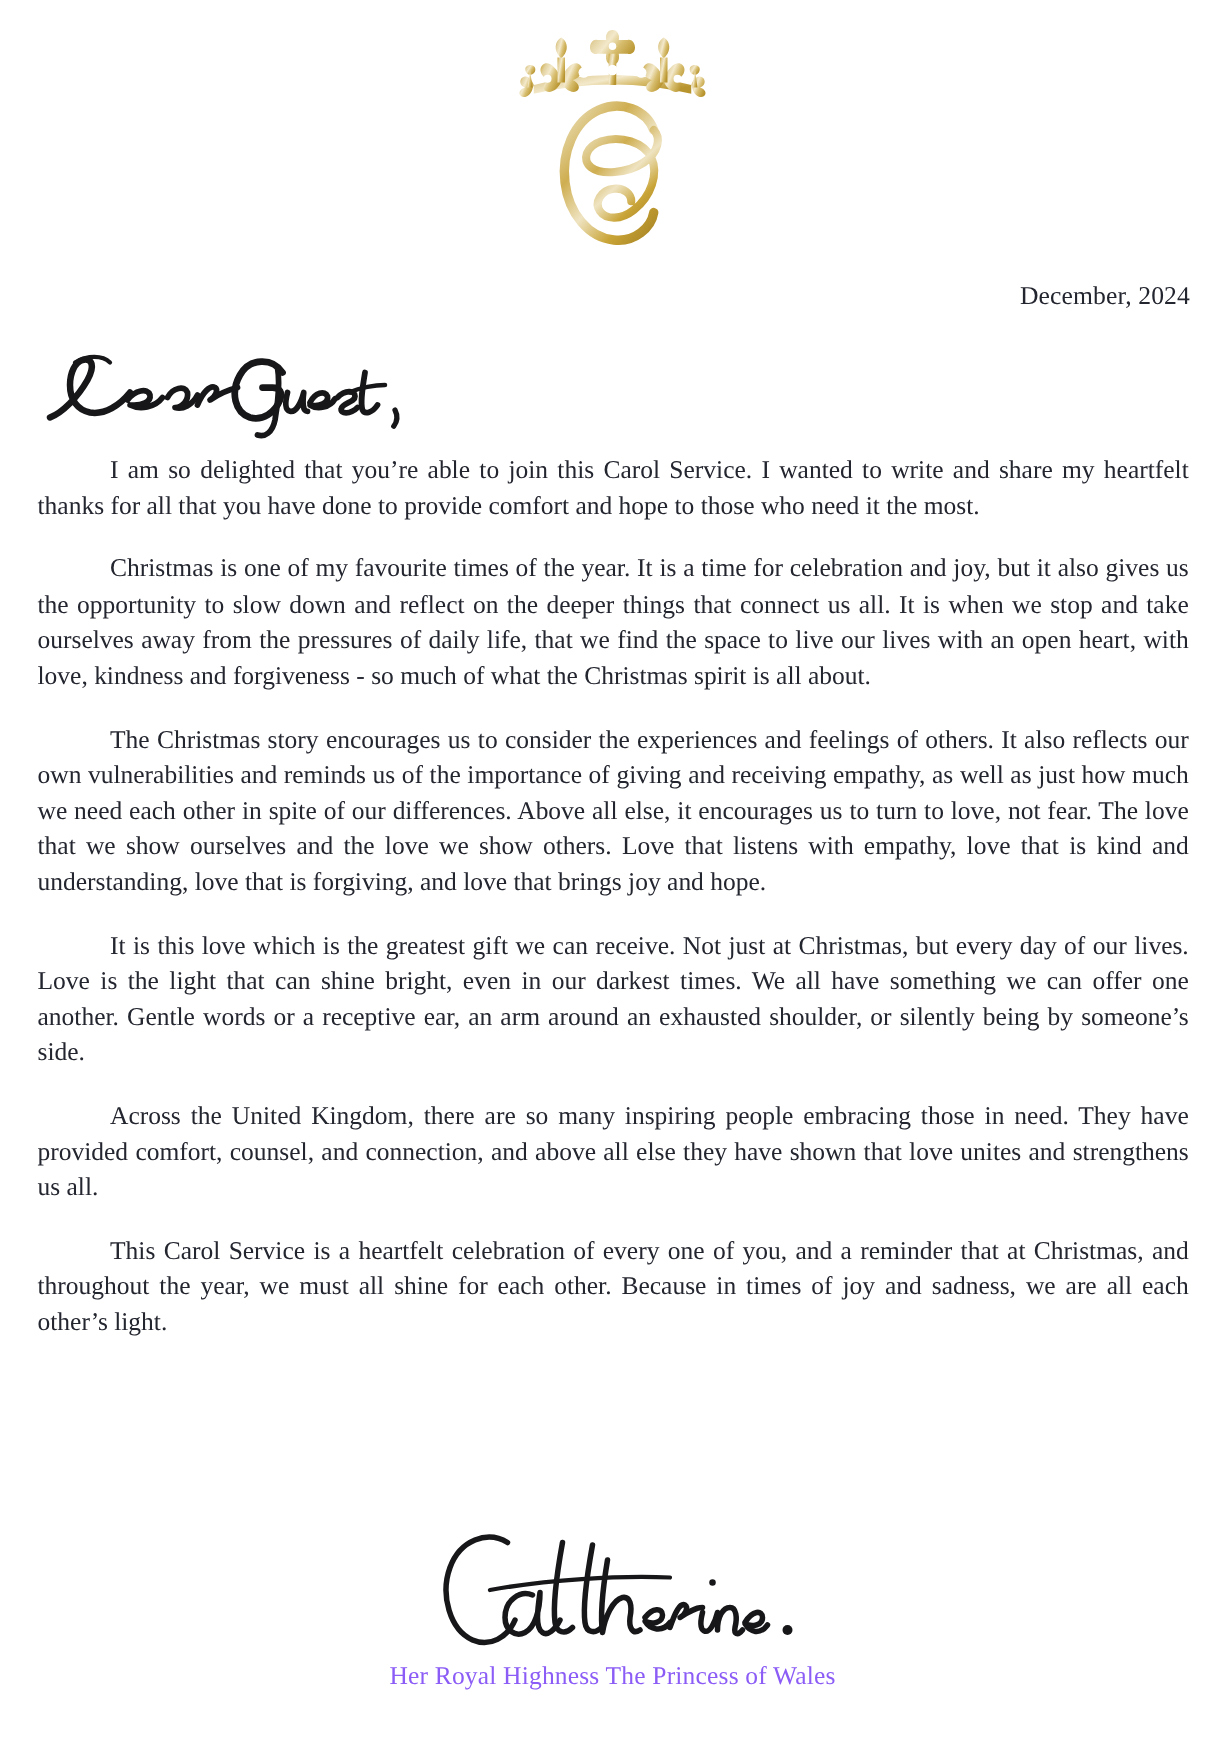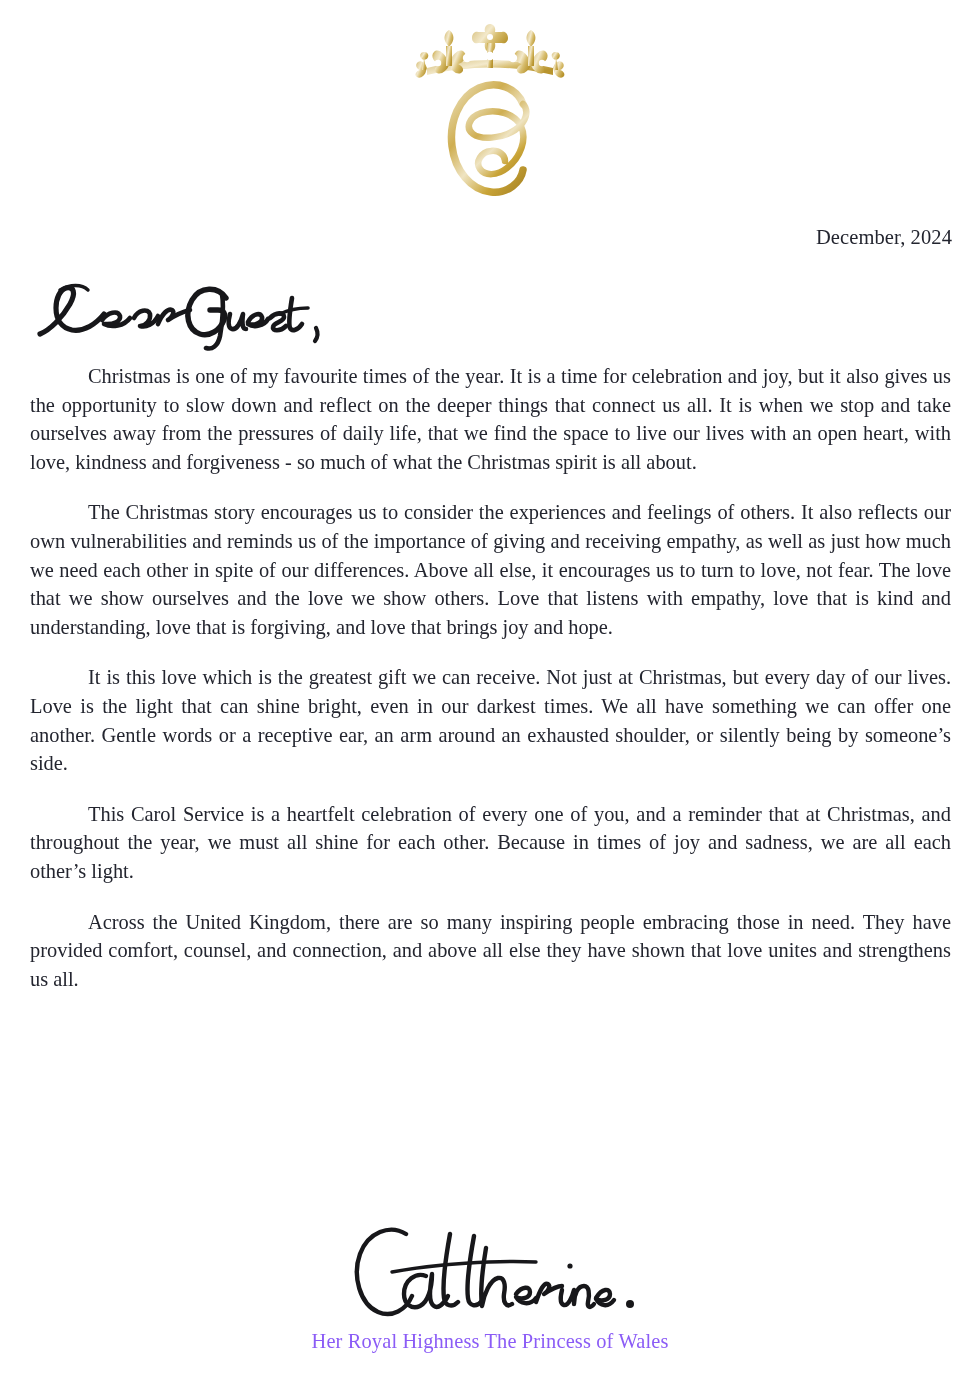--- a/index.html
+++ b/index.html
@@ -210,25 +210,26 @@
 
         <path d="M262,26 C260,38 258,50 260,56 C262,60 268,58 272,52" stroke-width="4.6"></path>
         <path d="M250,42 C258,38 270,36 278,36" stroke-width="3.6"></path>
 
         <path d="M286,56 C288,60 288,65 285,69" stroke-width="4.2"></path>
       </g>
     </svg>
   </div>
 
   <div class="body-block">
+    <p class="para">I am so delighted that you’re able to join this Carol Service. I wanted to write and share my heartfelt thanks for all that you have done to provide comfort and hope to those who need it the most.</p>
     <p class="para">Christmas is one of my favourite times of the year. It is a time for celebration and joy, but it also gives us the opportunity to slow down and reflect on the deeper things that connect us all. It is when we stop and take ourselves away from the pressures of daily life, that we find the space to live our lives with an open heart, with love, kindness and forgiveness - so much of what the Christmas spirit is all about.</p>
     <p class="para">The Christmas story encourages us to consider the experiences and feelings of others. It also reflects our own vulnerabilities and reminds us of the importance of giving and receiving empathy, as well as just how much we need each other in spite of our differences. Above all else, it encourages us to turn to love, not fear. The love that we show ourselves and the love we show others. Love that listens with empathy, love that is kind and understanding, love that is forgiving, and love that brings joy and hope.</p>
     <p class="para">It is this love which is the greatest gift we can receive. Not just at Christmas, but every day of our lives. Love is the light that can shine bright, even in our darkest times. We all have something we can offer one another. Gentle words or a receptive ear, an arm around an exhausted shoulder, or silently being by someone’s side.</p>
+    <p class="para">Across the United Kingdom, there are so many inspiring people embracing those in need. They have provided comfort, counsel, and connection, and above all else they have shown that love unites and strengthens us all.</p>
     <p class="para">This Carol Service is a heartfelt celebration of every one of you, and a reminder that at Christmas, and throughout the year, we must all shine for each other. Because in times of joy and sadness, we are all each other’s light.</p>
-    <p class="para">Across the United Kingdom, there are so many inspiring people embracing those in need. They have provided comfort, counsel, and connection, and above all else they have shown that love unites and strengthens us all.</p>
   </div>
 
   <div class="signature">
     <span class="sr-text">Catherine.</span>
     <svg width="300" height="110" viewBox="0 0 300 110">
       <g fill="none" stroke="#17171a" stroke-linecap="round" stroke-linejoin="round">
 
         <path d="M66,16 C50,6 28,14 20,36 C12,58 20,86 38,94 C52,100 66,92 72,78" stroke-width="4.4"></path>
 
         <path d="M86,58 C76,54 64,62 64,76 C64,86 72,92 80,88 C88,84 92,70 92,56 C90,70 88,84 94,88 C98,91 104,86 108,78" stroke-width="4.4"></path>

